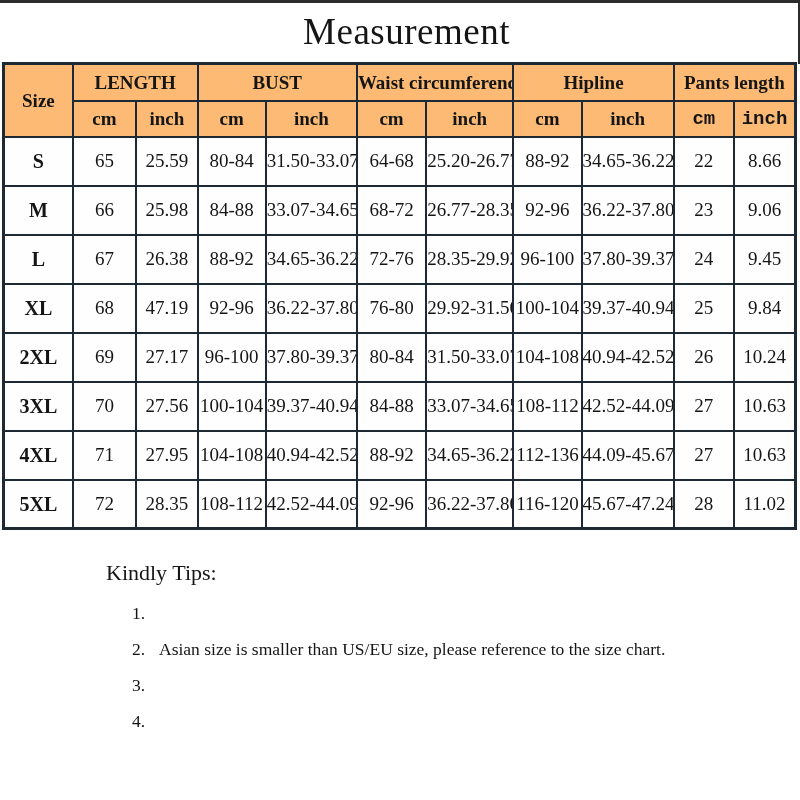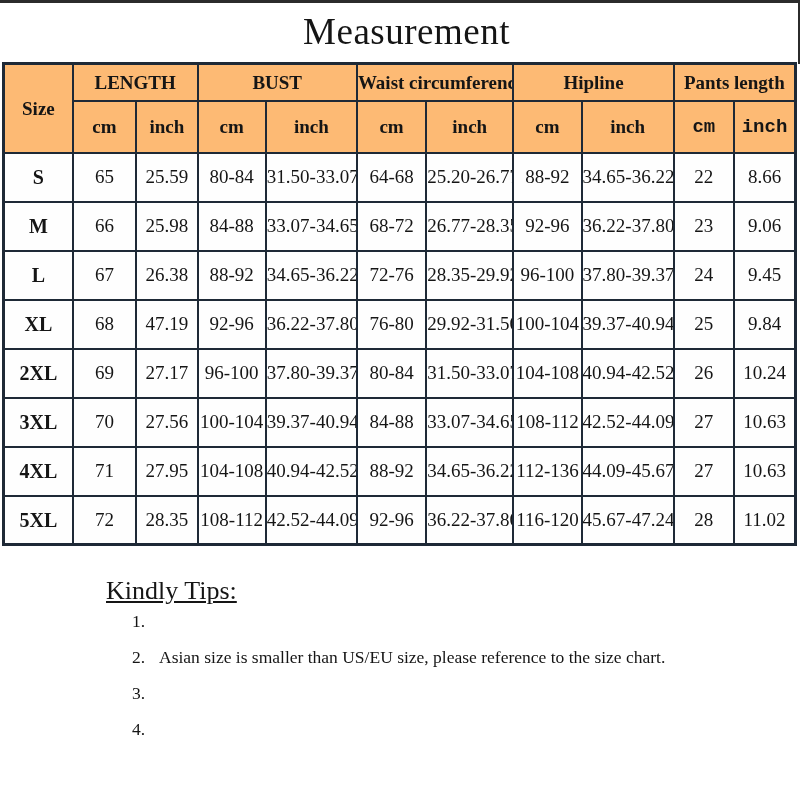--- a/index.html
+++ b/index.html
@@ -45,31 +45,30 @@
     padding: 0;
     overflow: hidden;
     white-space: nowrap;
   }
   .size-table thead th {
     background: #fdba74;
     font-size: 19px;
     font-weight: bold;
   }
   tr.group-row { height: 37px; }
-  tr.units-row { height: 52px; }
+  tr.units-row { height: 36px; }
   tr.data-row  { height: 49px; }
   .size-table td { font-size: 19px; background: #fefefe; }
   .size-table td.size-cell { font-weight: bold; font-size: 20px; }
   .mono { font-family: "Liberation Mono", monospace; font-weight: bold; font-size: 18px; }
   .tips { margin: 30px 0 0 106px; }
   .tips-heading {
-    font-size: 26px;
+    font-size: 22px;
     font-weight: 400;
-    margin: 0 0 4px 0;
-    text-decoration: underline;
+    margin: 0 0 16px 0;
   }
   .tip-item {
     display: flex;
     margin: 0 0 13px 26px;
     font-size: 17.5px;
     line-height: 1.3;
   }
   .tip-num { width: 27px; flex: 0 0 27px; }
   .tip-text { max-width: 512px; }
 </style>

